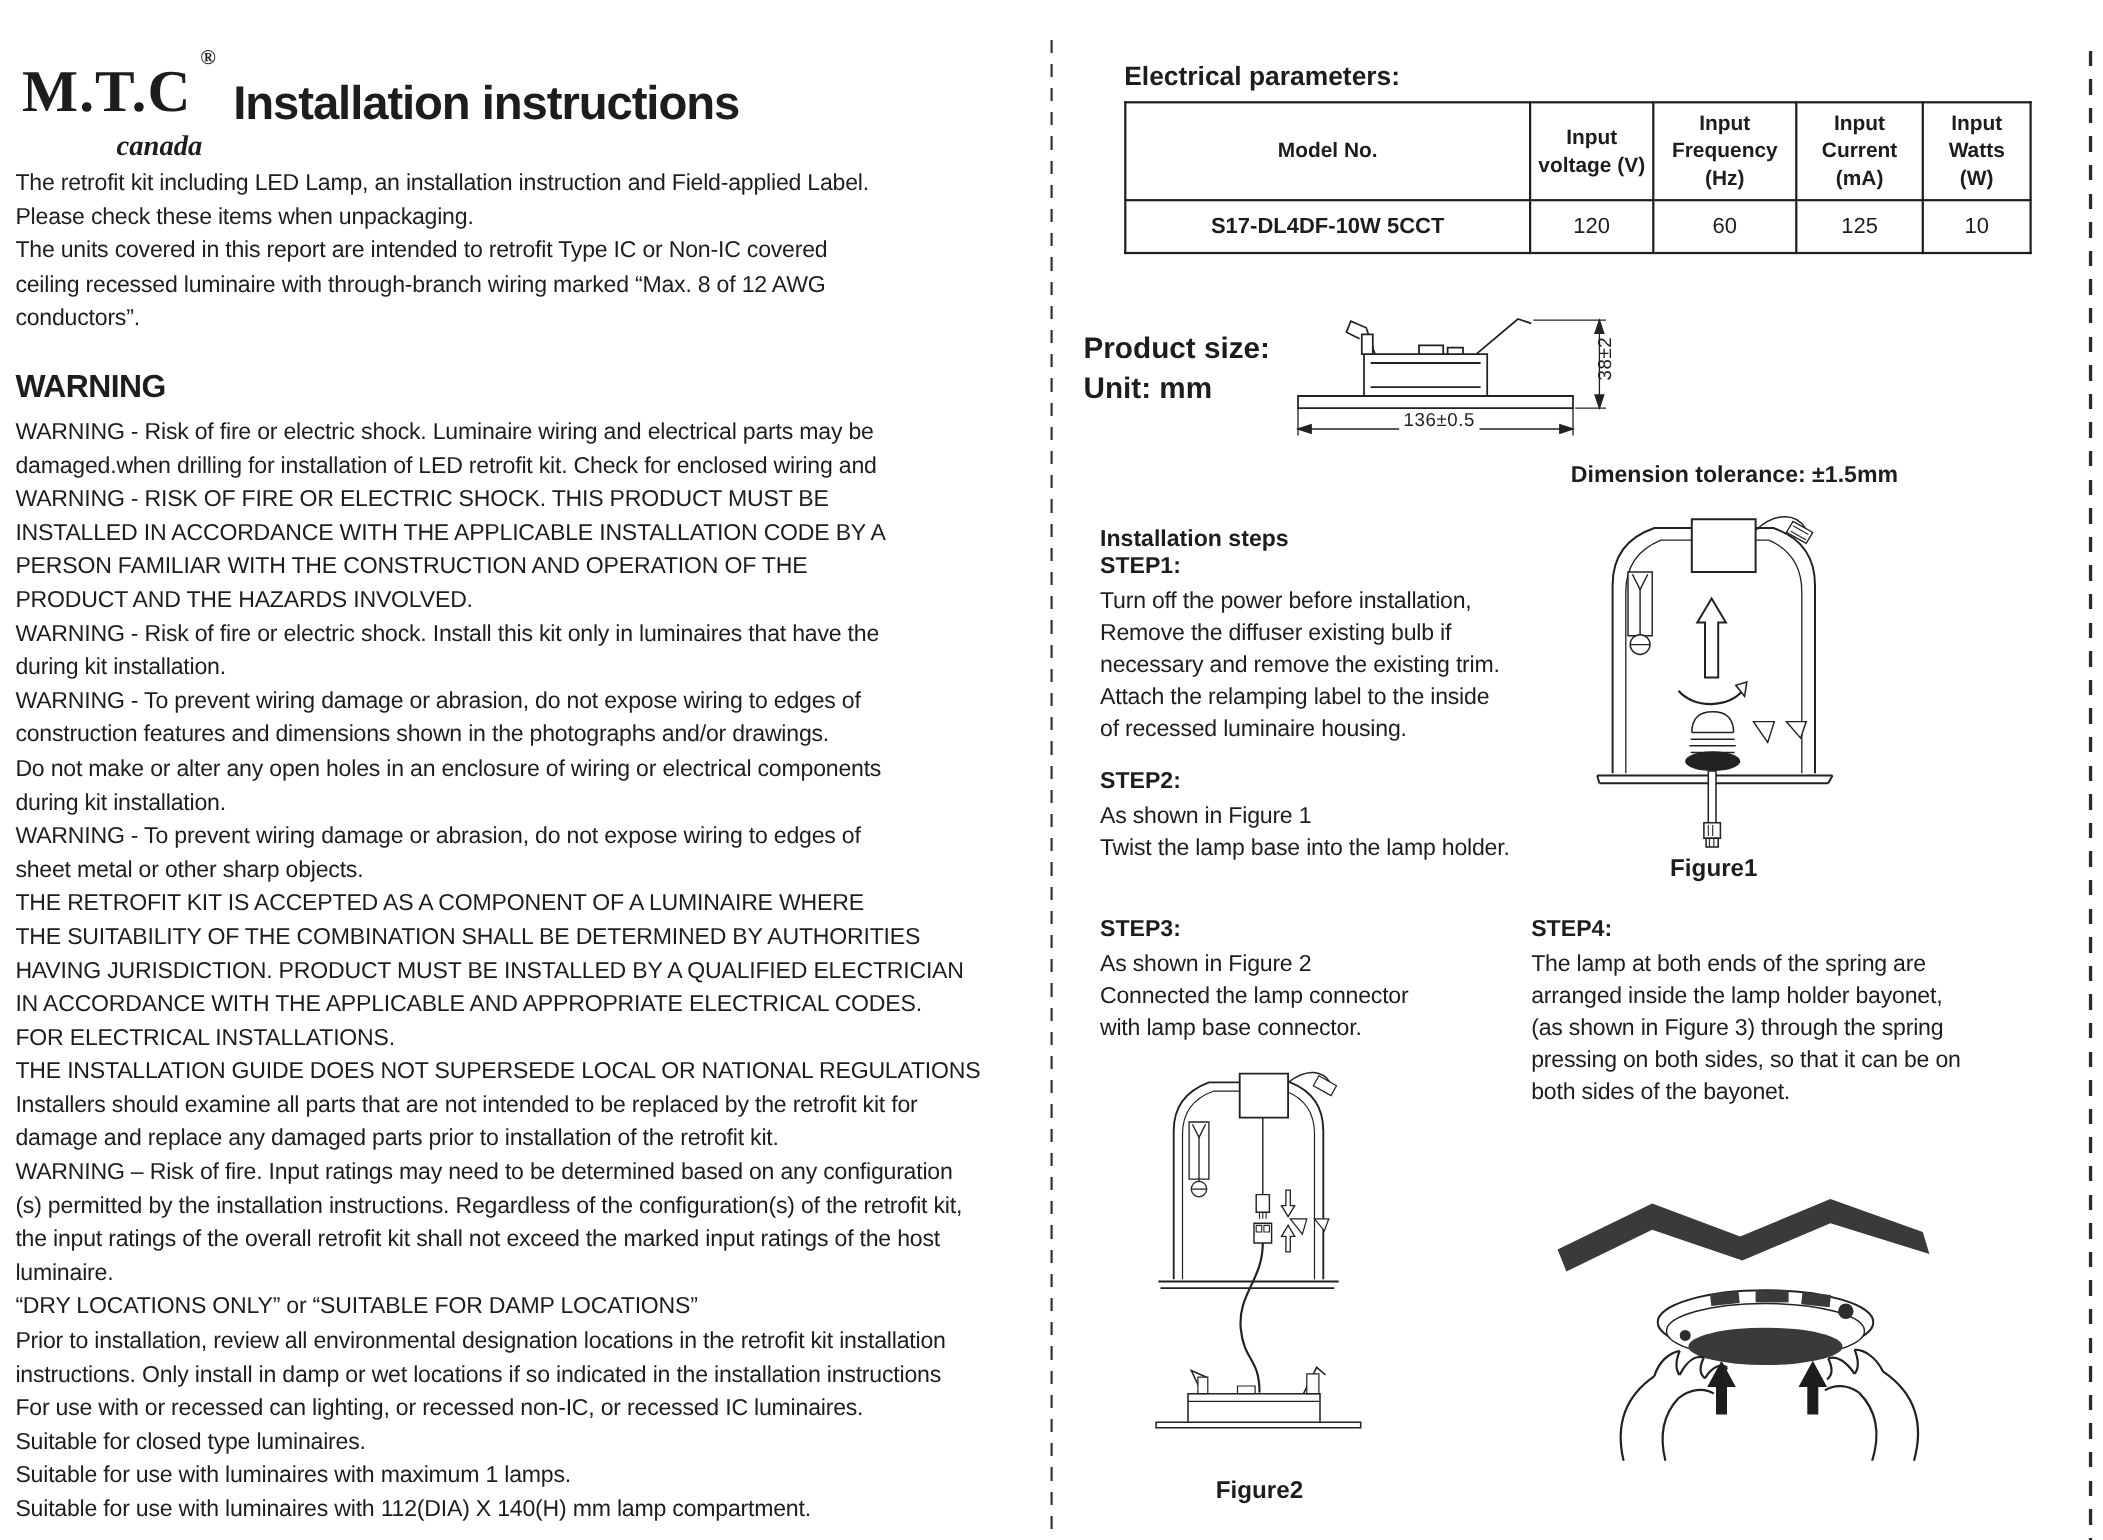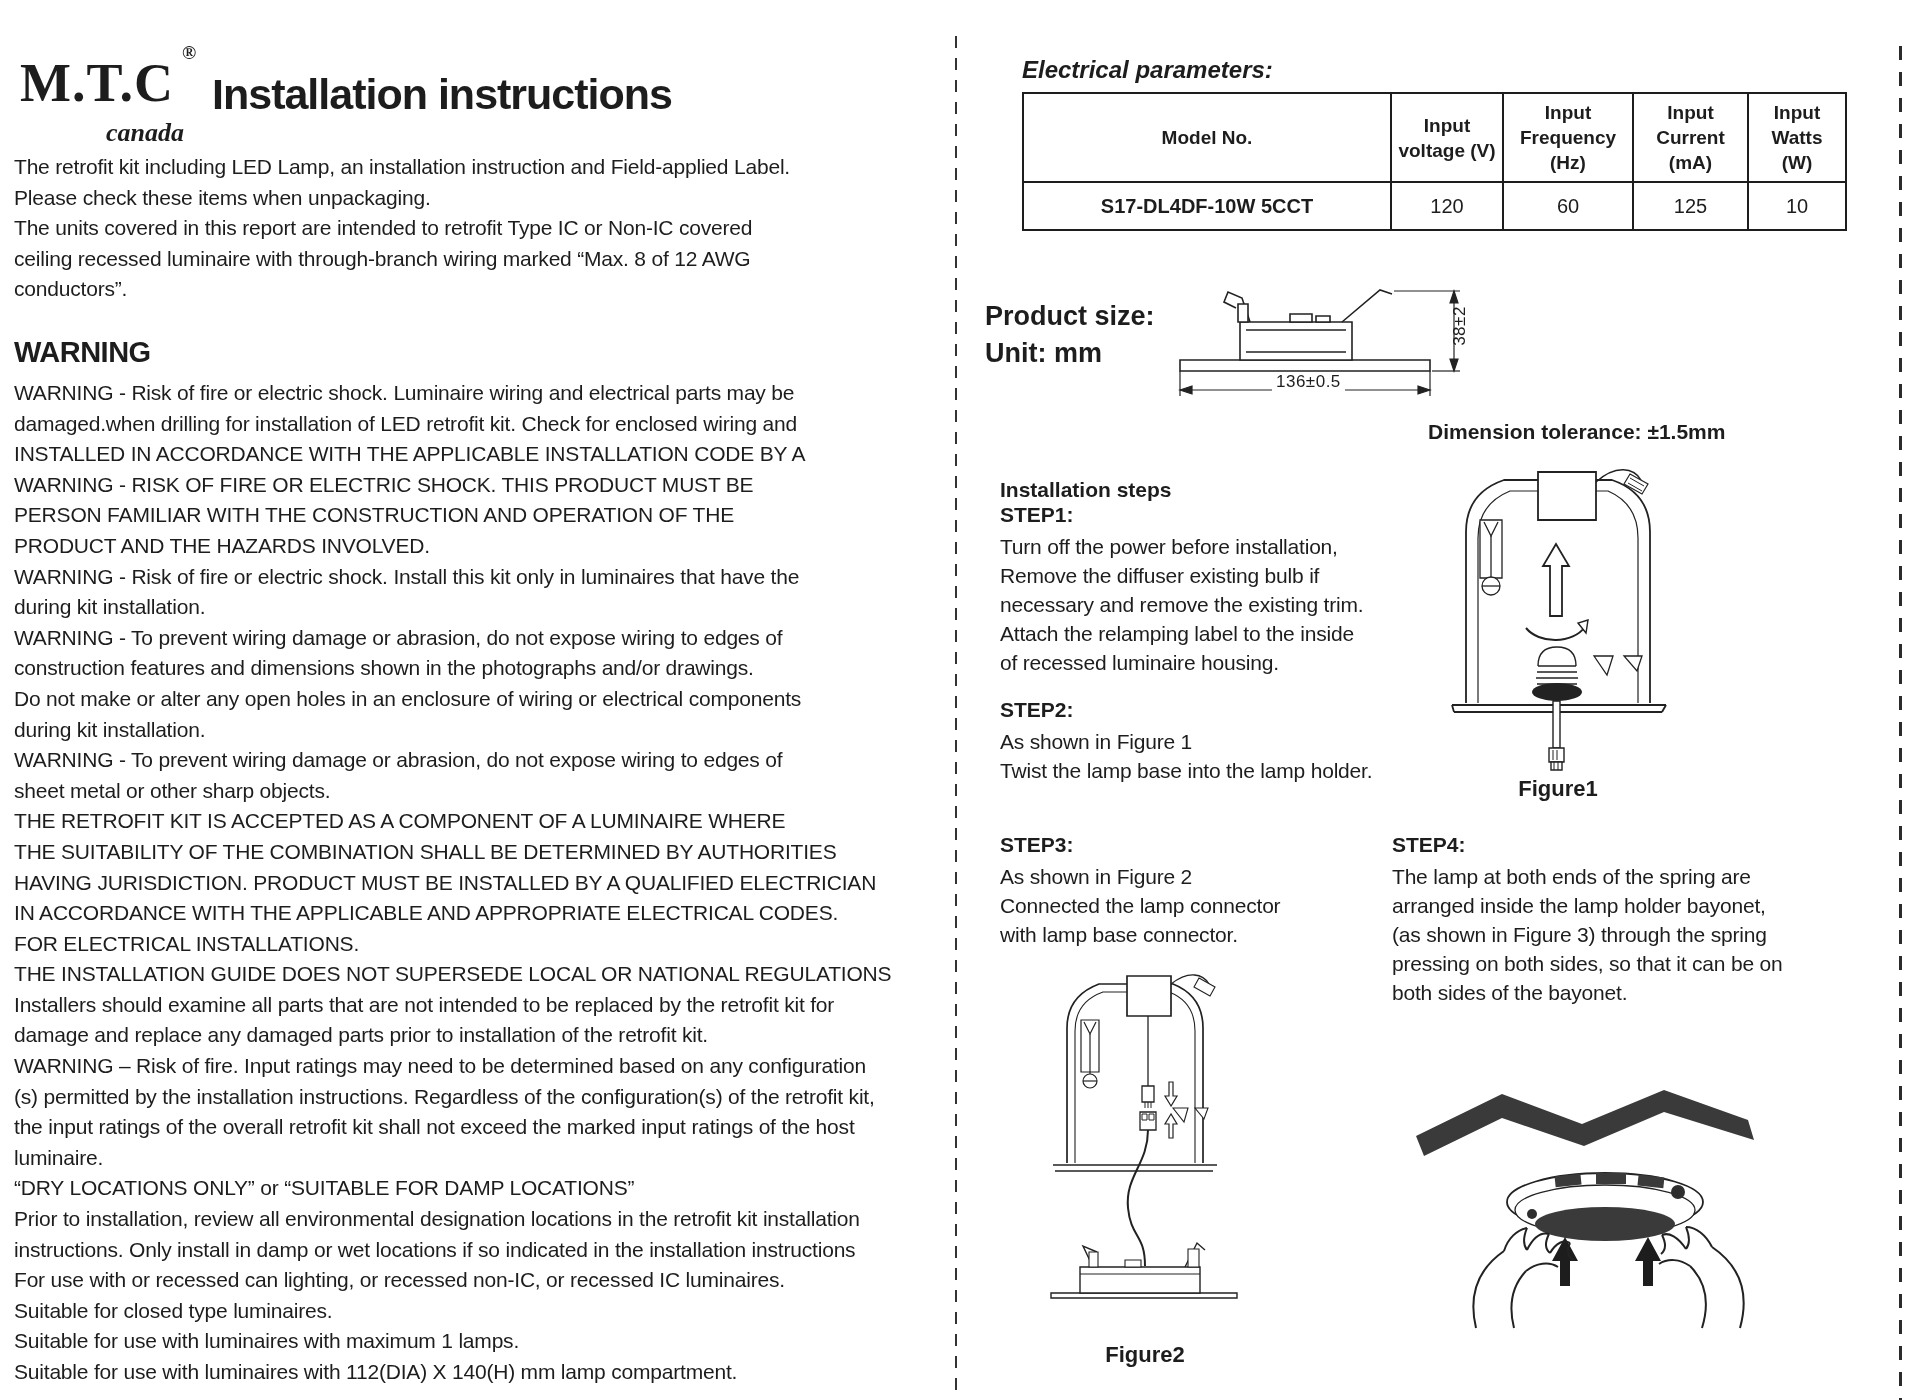--- a/index.html
+++ b/index.html
@@ -55,22 +55,22 @@
       <div class="line">ceiling recessed luminaire with through-branch wiring marked “Max. 8 of 12 AWG</div>
       <div class="line">conductors”.</div>
     </div>
 
   <div class="abs warning-heading" style="left:14px;top:300px;">WARNING</div>
 
   <div class="abs body-text" style="left:14px;top:342px;width:944px;">
 
   <div class="line">WARNING - Risk of fire or electric shock. Luminaire wiring and electrical parts may be</div>
       <div class="line">damaged.when drilling for installation of LED retrofit kit. Check for enclosed wiring and</div>
+      <div class="line">WARNING - RISK OF FIRE OR ELECTRIC SHOCK. THIS PRODUCT MUST BE</div>
       <div class="line">INSTALLED IN ACCORDANCE WITH THE APPLICABLE INSTALLATION CODE BY A</div>
-      <div class="line">WARNING - RISK OF FIRE OR ELECTRIC SHOCK. THIS PRODUCT MUST BE</div>
       <div class="line">PERSON FAMILIAR WITH THE CONSTRUCTION AND OPERATION OF THE</div>
       <div class="line">PRODUCT AND THE HAZARDS INVOLVED.</div>
       <div class="line">WARNING - Risk of fire or electric shock. Install this kit only in luminaires that have the</div>
       <div class="line">during kit installation.</div>
       <div class="line">WARNING - To prevent wiring damage or abrasion, do not expose wiring to edges of</div>
       <div class="line">construction features and dimensions shown in the photographs and/or drawings.</div>
       <div class="line">Do not make or alter any open holes in an enclosure of wiring or electrical components</div>
       <div class="line">during kit installation.</div>
       <div class="line">WARNING - To prevent wiring damage or abrasion, do not expose wiring to edges of</div>
       <div class="line">sheet metal or other sharp objects.</div>
@@ -88,21 +88,21 @@
       <div class="line">luminaire.</div>
       <div class="line">“DRY LOCATIONS ONLY” or “SUITABLE FOR DAMP LOCATIONS”</div>
       <div class="line">Prior to installation, review all environmental designation locations in the retrofit kit installation</div>
       <div class="line">instructions. Only install in damp or wet locations if so indicated in the installation instructions</div>
       <div class="line">For use with or recessed can lighting, or recessed non-IC, or recessed IC luminaires.</div>
       <div class="line">Suitable for closed type luminaires.</div>
       <div class="line">Suitable for use with luminaires with maximum 1 lamps.</div>
       <div class="line">Suitable for use with luminaires with 112(DIA) X 140(H) mm lamp compartment.</div>
     </div>
 
-  <div class="abs section-heading" style="left:1022px;top:20px;font-style:italic;">Electrical parameters:</div>
+  <div class="abs section-heading" style="left:1022px;top:20px;">Electrical parameters:</div>
 
   <table class="params abs" style="left:1022px;top:56px;width:823px;">
     <colgroup>
       <col style="width:368px">
         <col style="width:112px">
         <col style="width:130px">
         <col style="width:115px">
         <col style="width:98px">
     </colgroup>
     <tbody>

